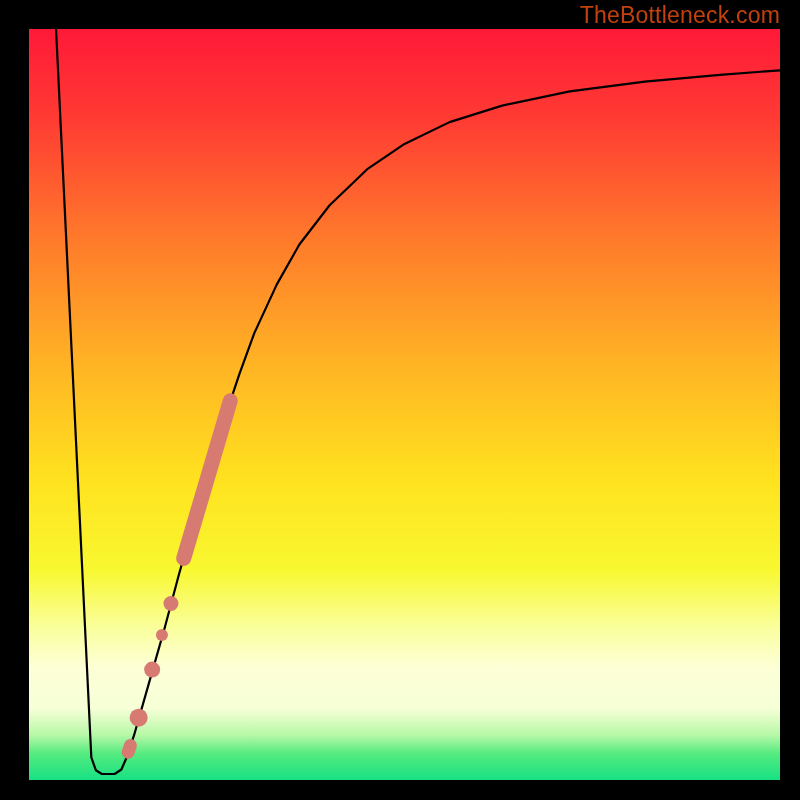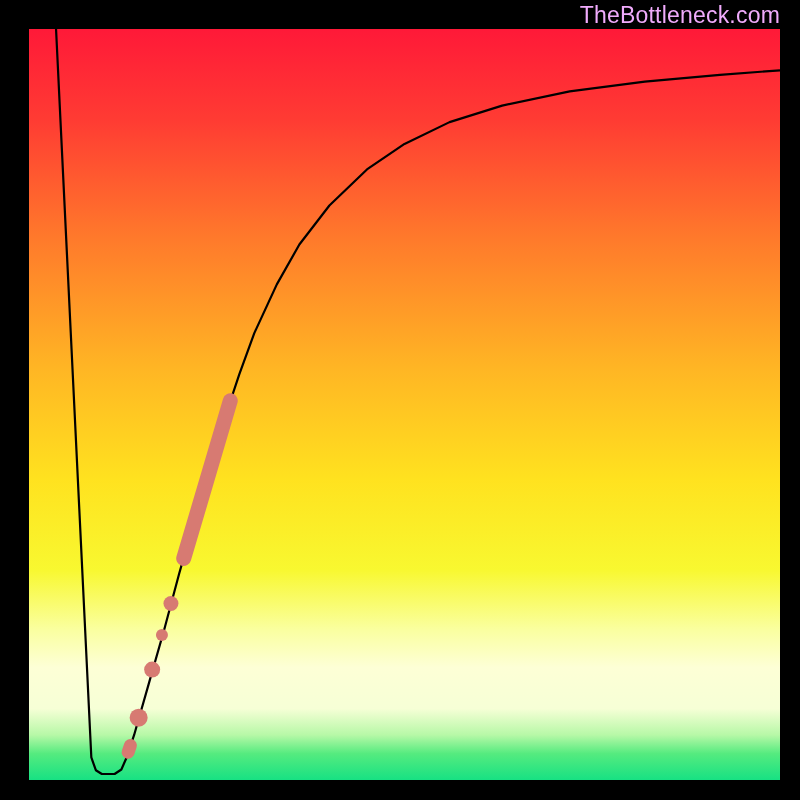--- a/index.html
+++ b/index.html
@@ -14,21 +14,21 @@
   .outer {
     position: relative;
     width: 800px;
     height: 800px;
     background: #000;
   }
   .attribution {
     position: absolute;
     top: 2px;
     right: 20px;
-    color: #f0abfc;
+    color: #c2410c;
     font-size: 23px;
     font-weight: 400;
     letter-spacing: 0.2px;
     z-index: 10;
   }
   svg.plot {
     position: absolute;
     left: 0;
     top: 0;
     width: 800px;

